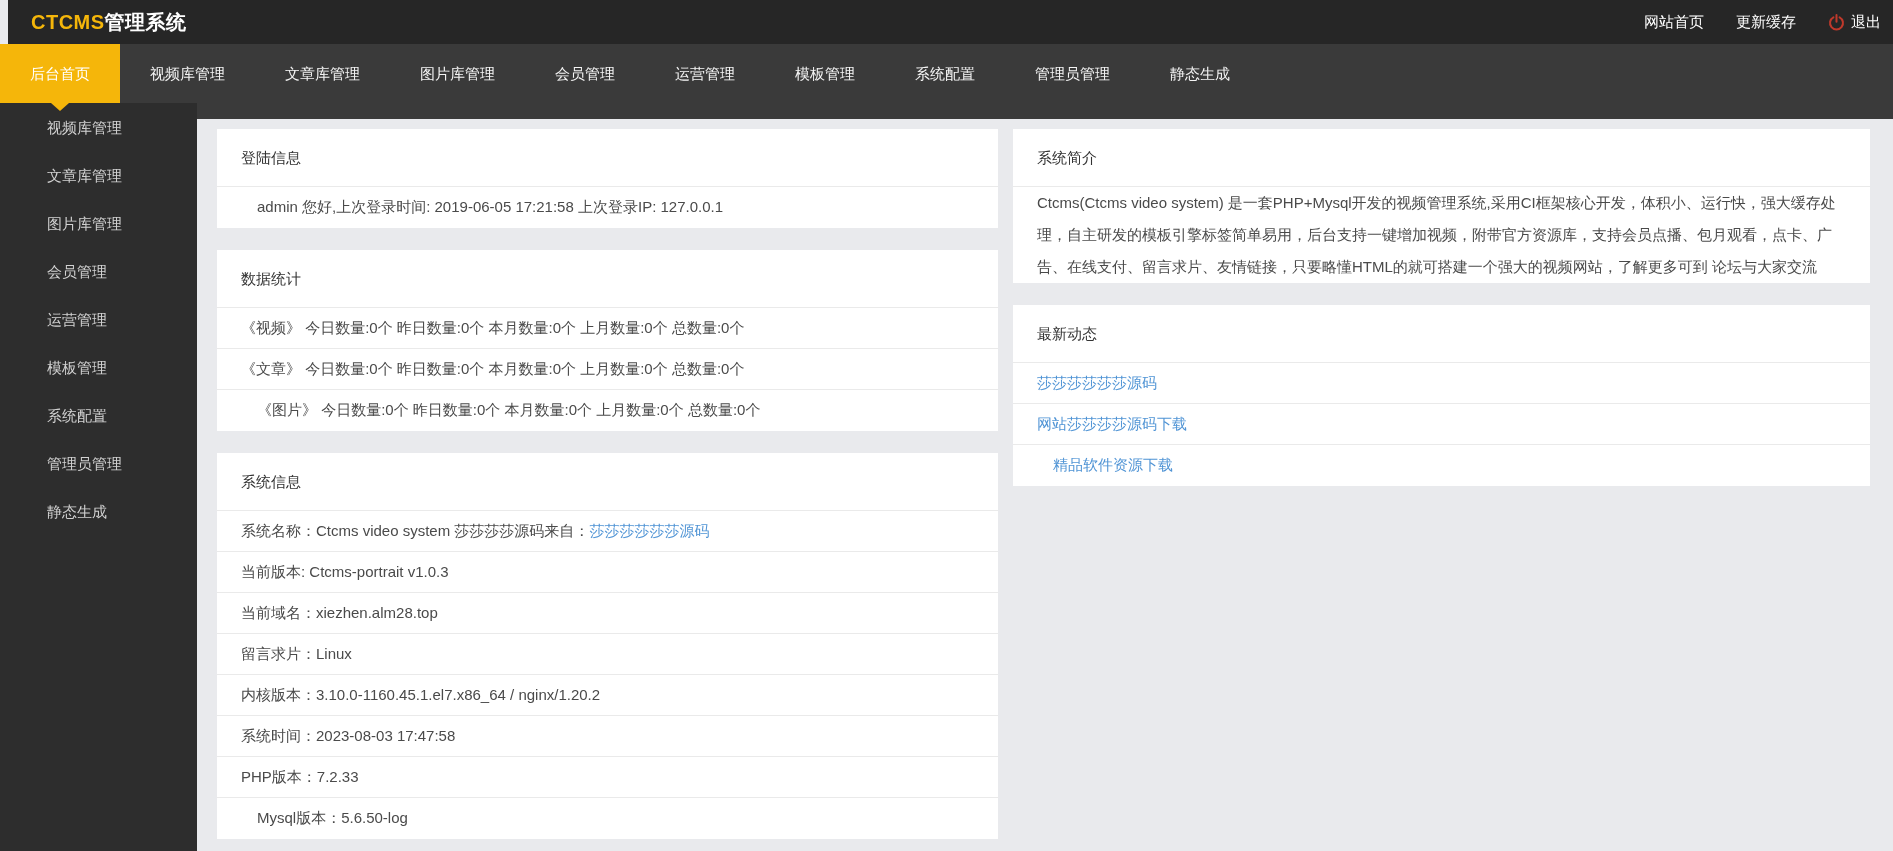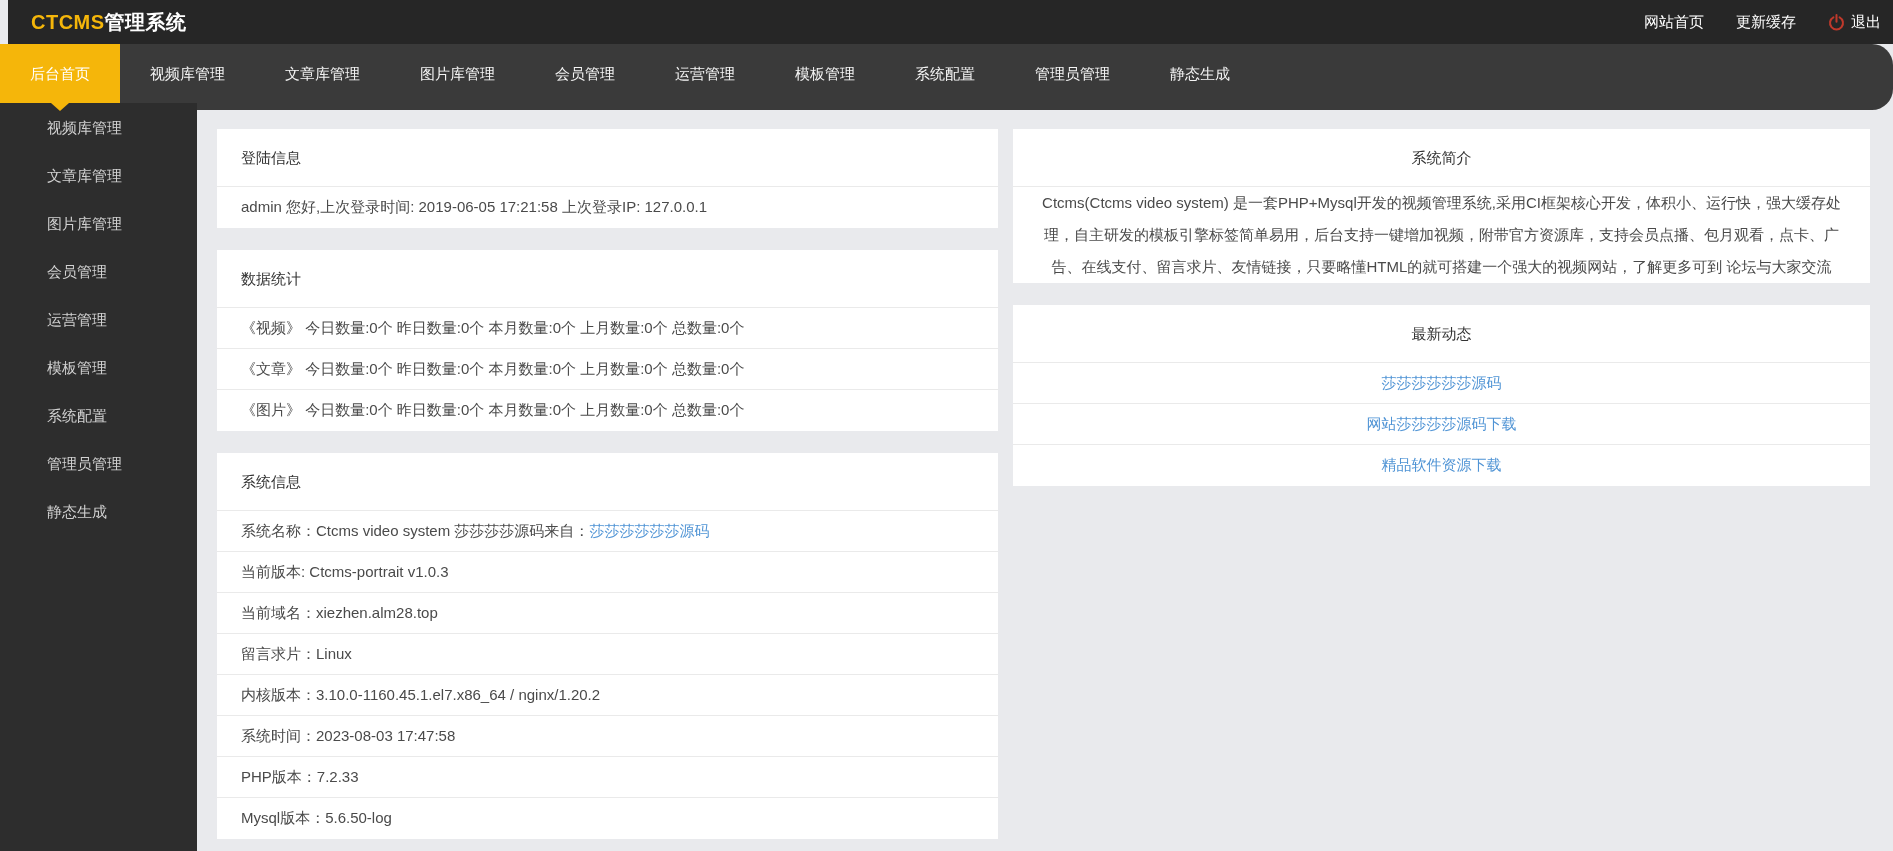--- a/index.html
+++ b/index.html
@@ -13,46 +13,46 @@
     padding:0 20px 0 23px; }
   .brand { font-size:20px; font-weight:bold; letter-spacing:.5px; }
   .brand .b1 { color:#f5b60a; }
   .brand .b2 { color:#ffffff; }
   .header-links { display:flex; align-items:center;justify-content:flex-end; }
   .header-links .hlink { color:#ffffff; font-size:15px; margin-left:32px; cursor:pointer;
     display:flex; align-items:center; text-decoration:none; }
   .header-links .hlink .picon { margin-right:6px; display:inline-flex; }
 
   
-  .nav { position:absolute; left:0; top:44px; width:1893px; height:66px;
-    background:#3a3a3a; display:flex;border-radius:21px; }
+  .nav { position:absolute; left:0; top:44px; width:1893px; height:75px;
+    background:#3a3a3a; display:flex; }
   .nav .tab { line-height:59px; height:59px; padding:0 30px; font-size:15px;
     color:#f5f5f5; cursor:pointer; white-space:nowrap; }
   .nav .tab.active { background:#f5b60a; color:#ffffff; }
 
   
   .sidebar { position:absolute; left:0; top:103px; width:197px; height:748px;
     background:#2d2d2d; padding-top:1px; }
   .caret { position:absolute; left:51px; top:0; width:0; height:0;
     border-left:9px solid transparent; border-right:9px solid transparent;
     border-top:8px solid #f5b60a; }
   .side-item { height:48px; line-height:48px; padding-left:47px; font-size:15px;
     color:#d2d2d2; cursor:pointer; }
 
   
   .content { position:absolute; left:197px; top:103px; width:1696px; height:748px;
     padding:26px 23px 12px 20px; display:flex; }
   .col-left  { width:781px; margin-right:15px; }
-  .col-right { width:857px;text-align:center; }
+  .col-right { width:857px; }
   .panel { background:#ffffff; margin-bottom:22px; }
   .panel-header { height:58px; line-height:57px; padding:0 24px; font-size:15px;
     color:#333333; border-bottom:1px solid #eaeaea; }
   .panel-row { height:41px; line-height:40px; padding:0 24px; font-size:15px;
     color:#4a4a4a; border-bottom:1px solid #eaeaea; white-space:nowrap; overflow:hidden; }
-  .panel .panel-row:last-child { border-bottom:none; }
+  .panel .panel-row:last-child { border-bottom:none;margin-left:16px; }
   .panel-para { padding:0 24px; font-size:15px; line-height:32px; color:#4a4a4a; }
   a.blue, .blue { color:#5094d5; text-decoration:none; cursor:pointer; }
 </style>
 </head>
 <body>
 
 <div class="header">
   <div class="brand">
     <span class="b1">CTCMS</span><span class="b2">管理系统</span>
   </div>

